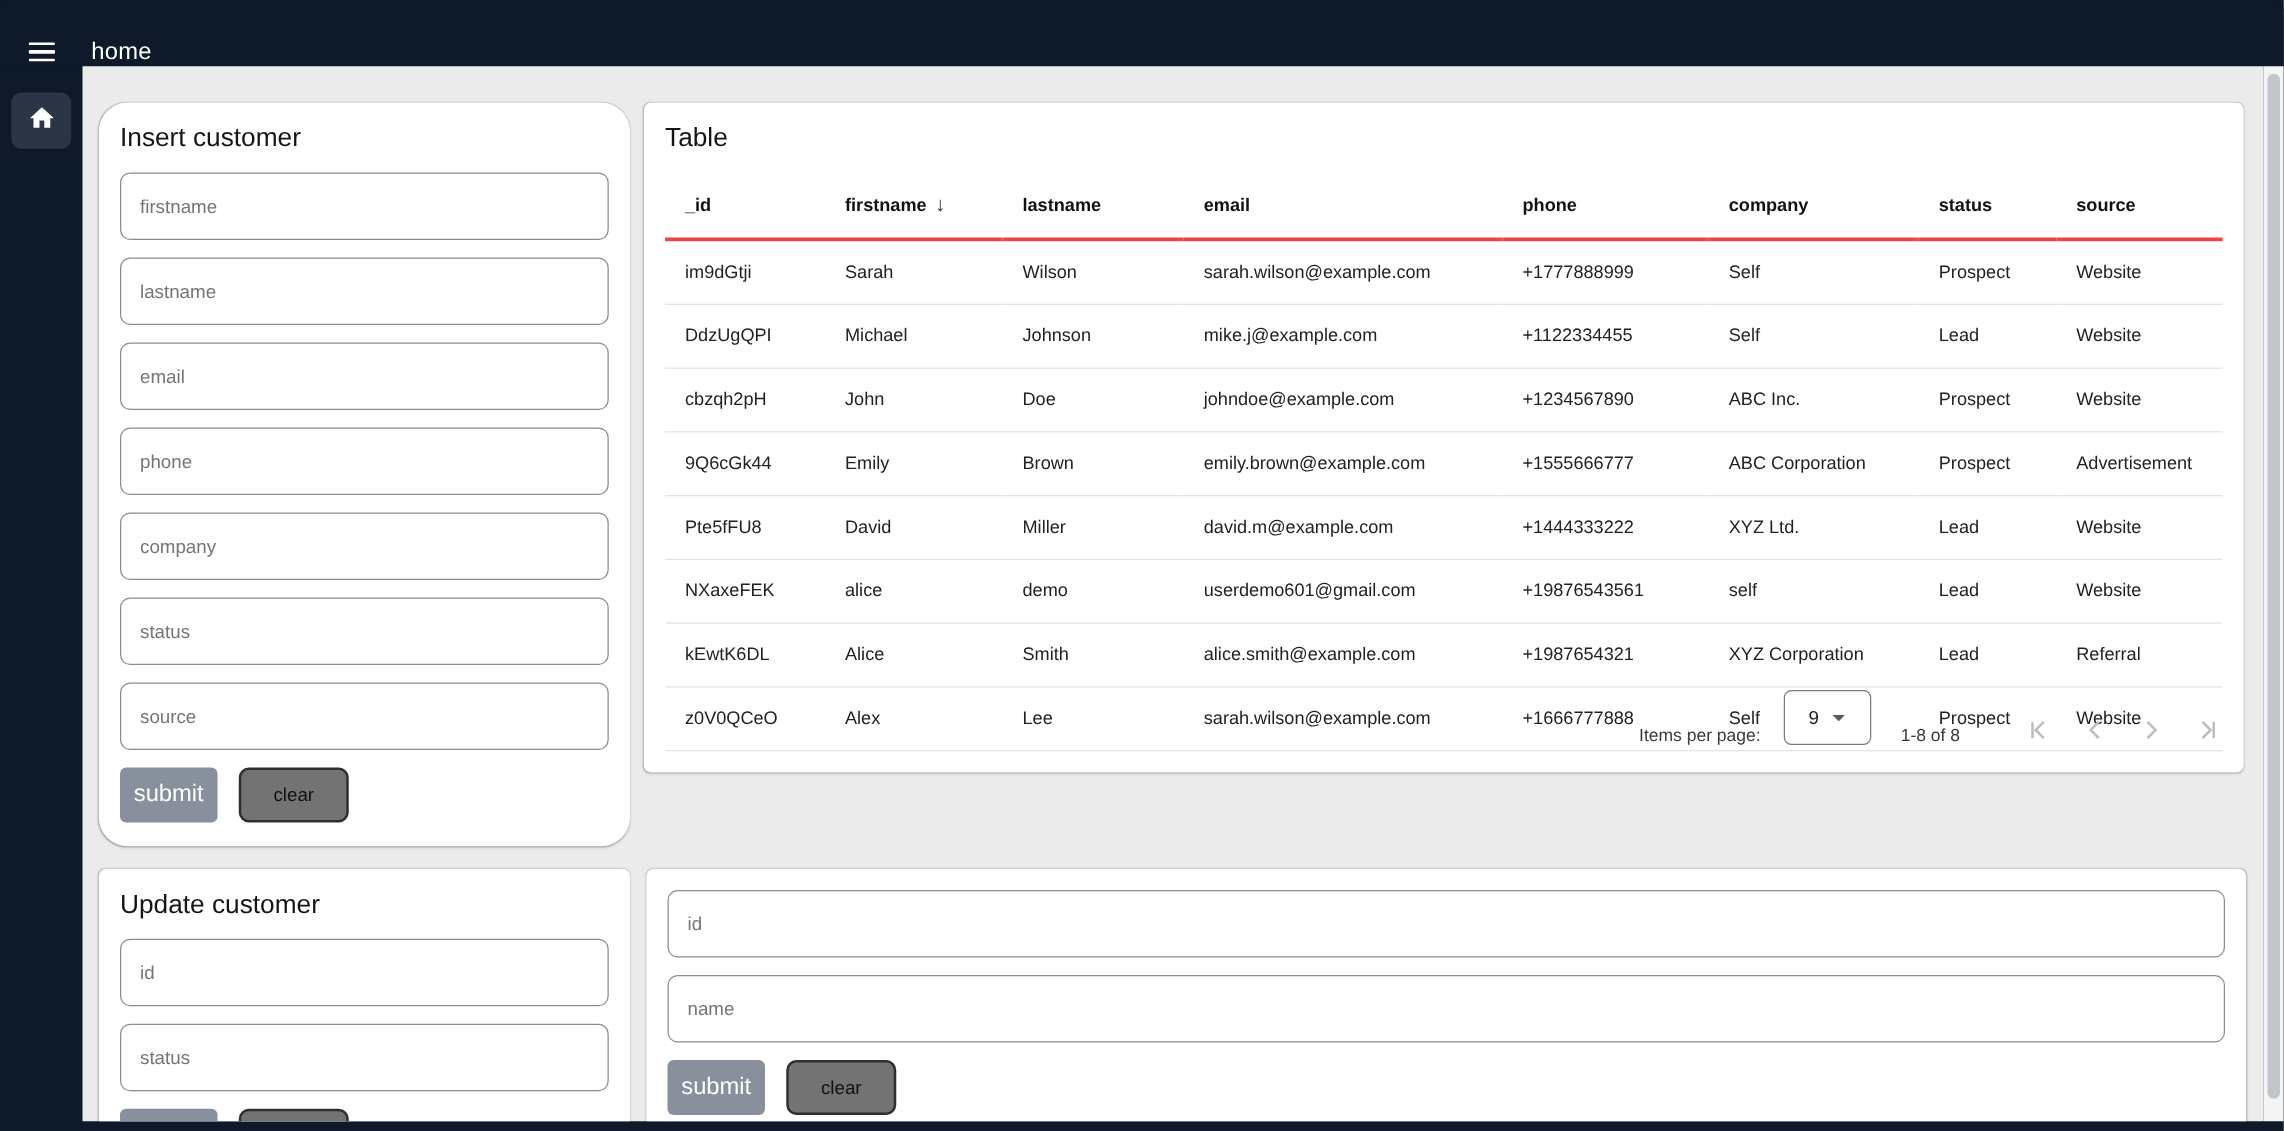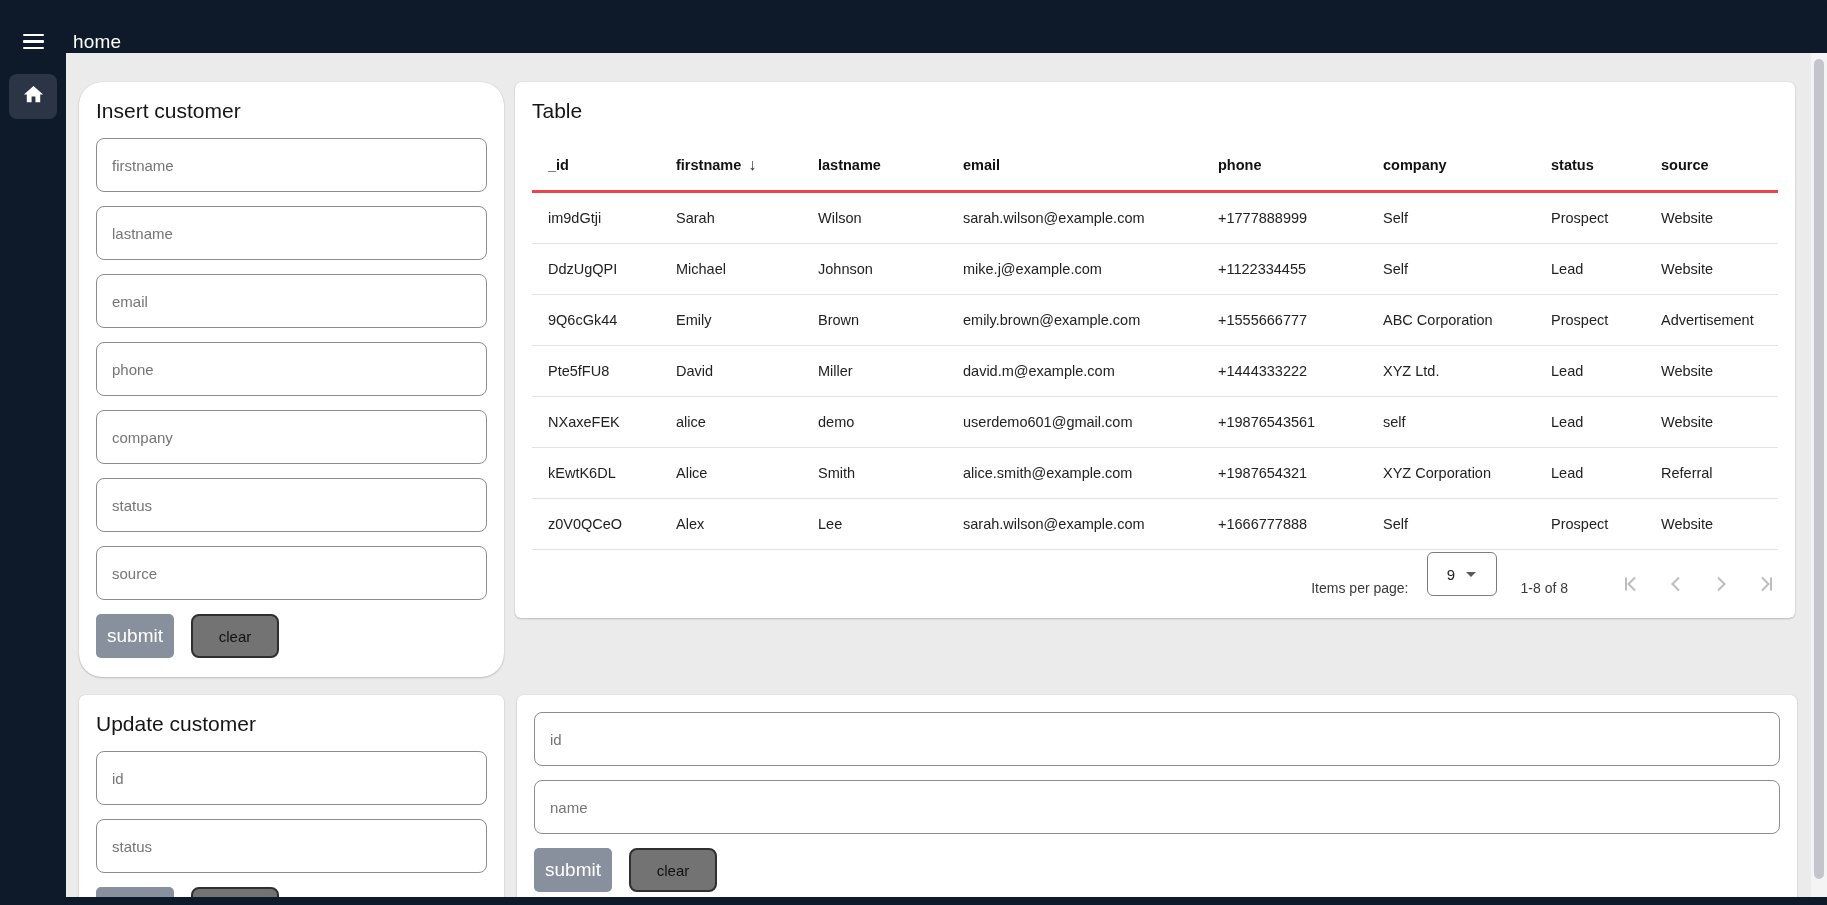--- a/index.html
+++ b/index.html
@@ -177,20 +177,30 @@
             <td>Website</td>
         </tr>
         <tr>
           <td>DdzUgQPI</td>
             <td>Michael</td>
           <td>Johnson</td>
             <td>mike.j@example.com</td>
           <td>+1122334455</td>
             <td>Self</td>
           <td>Lead</td>
+            <td>Website</td>
+        </tr>
+        <tr>
+          <td>cbzqh2pH</td>
+            <td>John</td>
+          <td>Doe</td>
+            <td>johndoe@example.com</td>
+          <td>+1234567890</td>
+            <td>ABC Inc.</td>
+          <td>Prospect</td>
             <td>Website</td>
         </tr>
         <tr>
           <td>9Q6cGk44</td>
             <td>Emily</td>
           <td>Brown</td>
             <td>emily.brown@example.com</td>
           <td>+1555666777</td>
             <td>ABC Corporation</td>
           <td>Prospect</td>

